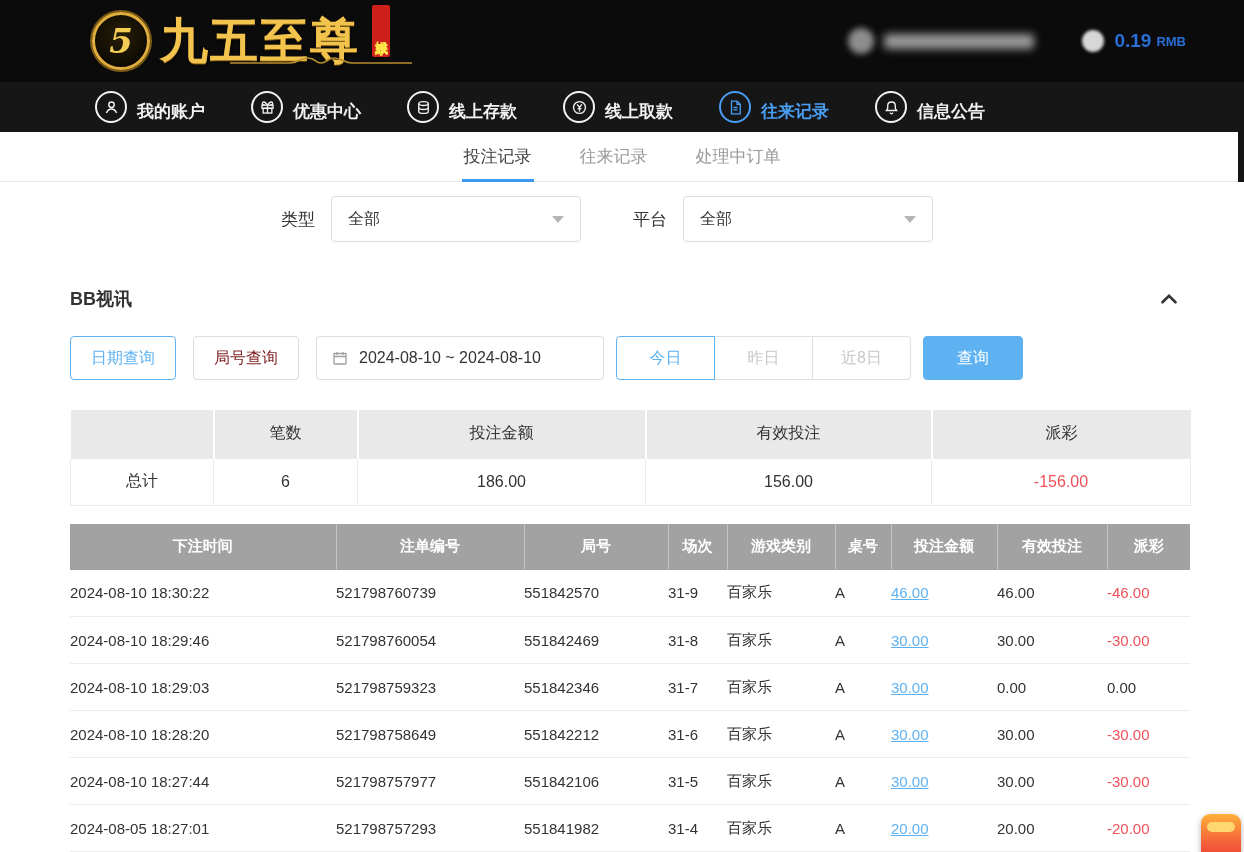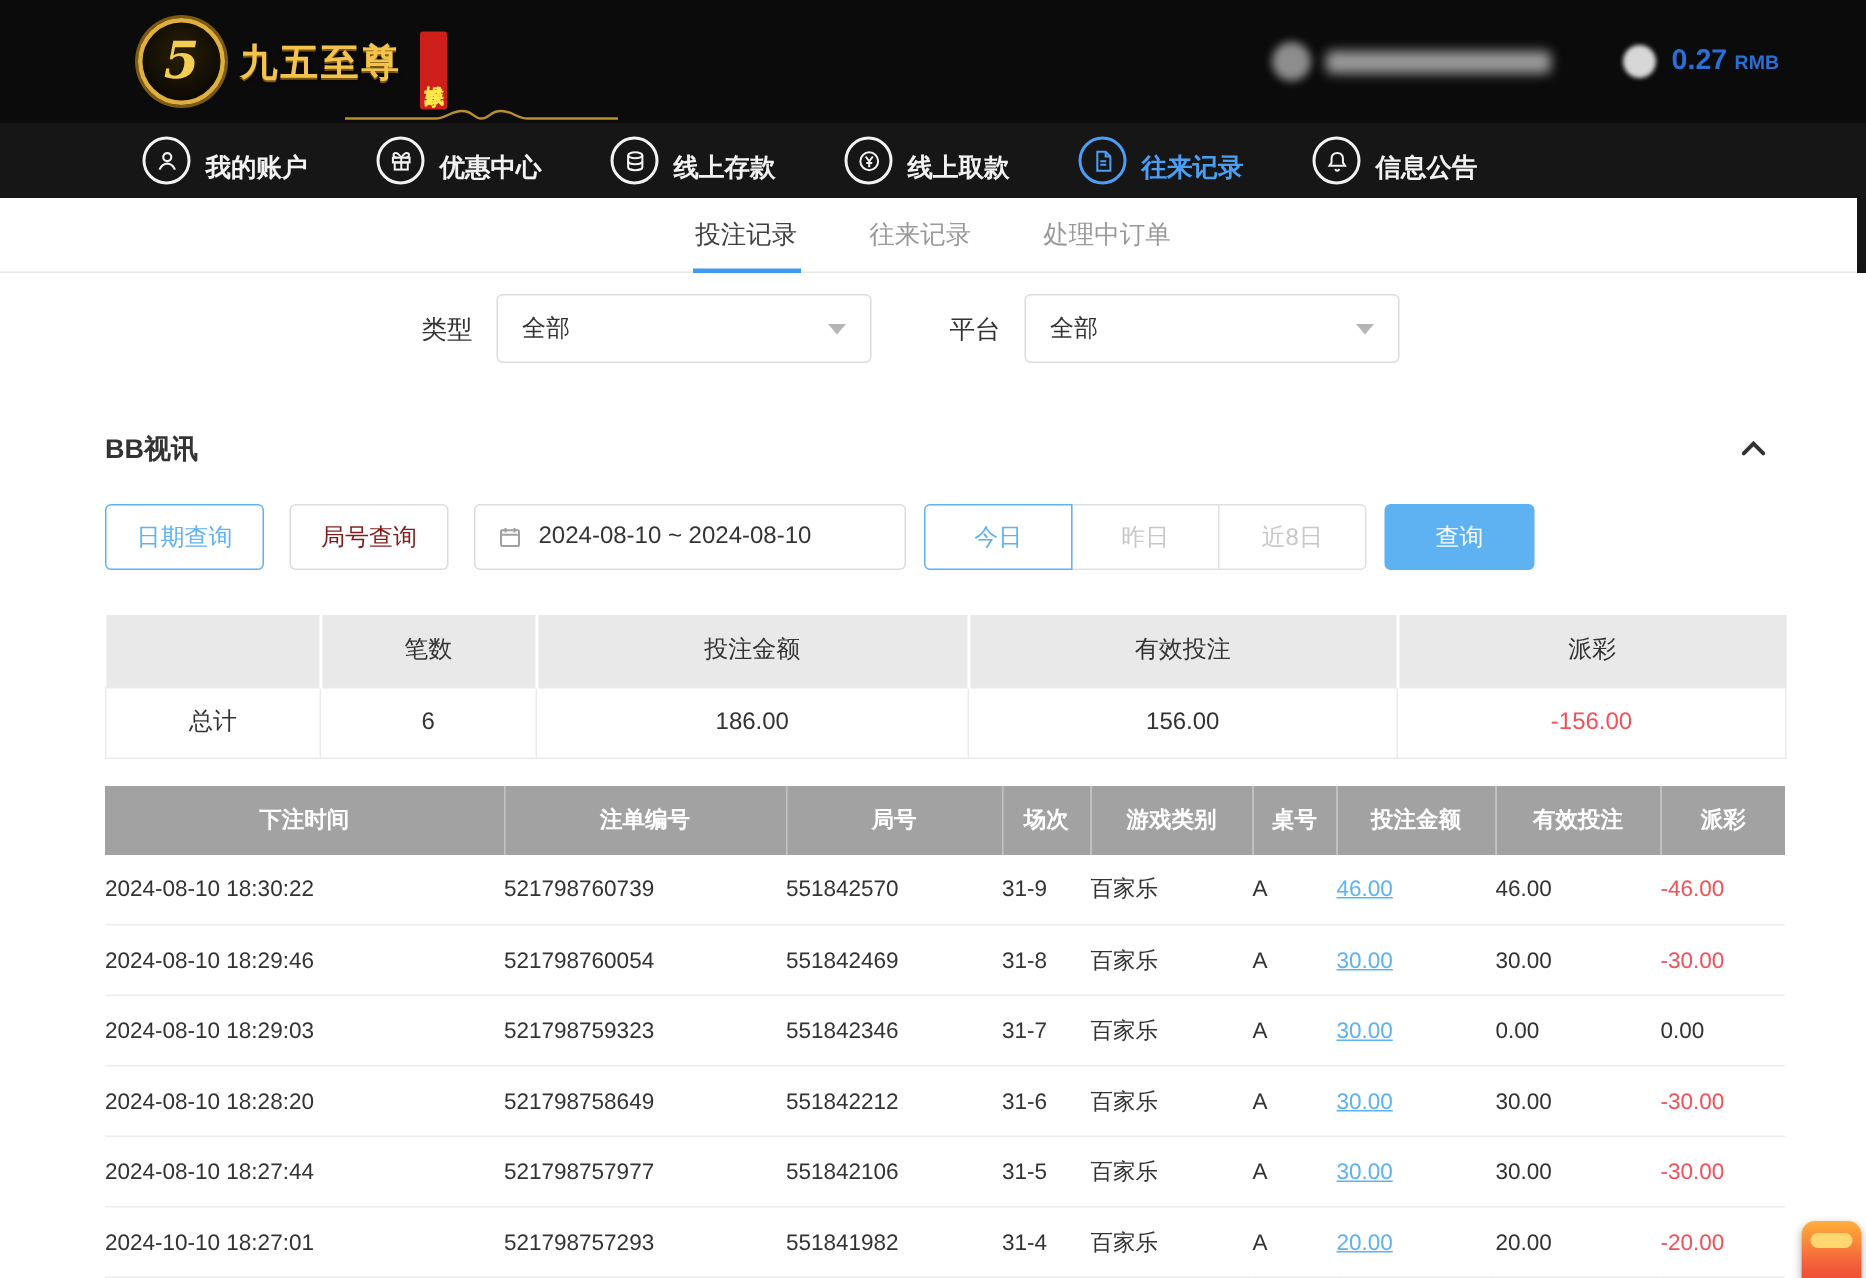--- a/index.html
+++ b/index.html
@@ -21,21 +21,21 @@
     width: 58px; height: 58px; border-radius: 50%;
     background: radial-gradient(circle at 50% 40%, #2a2008, #0e0b04 70%);
     border: 3px solid #e0af3e;
     box-shadow: 0 0 0 2px #7a5a14;
     display: flex; align-items: center; justify-content: center;
     color: #f4cd55; font-family: "DejaVu Serif", serif;
     font-size: 34px; font-style: italic; font-weight: bold;
   }
   .brand-wrap { margin-left: 10px; position: relative; padding-right: 30px; }
   .brand-text {
-    font-size: 25px; font-weight: bold; letter-spacing: 2px;
+    font-size: 48px; font-weight: bold; letter-spacing: 2px;
     color: #f3c44d;
     text-shadow: 0 1px 0 #7a5510, 0 2px 3px rgba(0,0,0,.6);
     font-family: "DejaVu Serif", serif;
   }
   .brand-tag {
     position: absolute; right: 0; top: -4px;
     background: #cf1f1a; color: #ffe84a;
     font-size: 13px; font-weight: bold;
     writing-mode: vertical-rl; text-orientation: upright;
     padding: 3px 2px; line-height: 1.1; border-radius: 2px;
@@ -149,21 +149,21 @@
       <div class="brand-tag">娱乐城</div>
       <svg class="flourish" viewBox="0 0 190 14">
         <path d="M4 8 h60 c8 0 10-5 18-5 s7 5 13 5 5-5 13-5 10 5 18 5 h60" fill="none" stroke="#b98e2f" stroke-width="1.6"></path>
       </svg>
     </div>
   </div>
   <div class="userbar">
     <div class="avatar-blur"></div>
     <div class="name-blur"></div>
     <div class="coin-blur"></div>
-    <div class="balance">0.27</div>
+    <div class="balance">0.19</div>
     <div class="currency">RMB</div>
   </div>
 </div>
 
 <div class="navbar">
   <div class="nav-item">
     <span class="nav-icon">
       <svg viewBox="0 0 24 24" fill="none" stroke="currentColor" stroke-width="1.8">
         <circle cx="12" cy="8.5" r="3.4"></circle>
           <path d="M5.5 19c1.6-3.6 4-5 6.5-5s4.9 1.4 6.5 5"></path>
@@ -371,21 +371,21 @@
         <td>521798757977</td>
         <td>551842106</td>
         <td>31-5</td>
         <td>百家乐</td>
         <td>A</td>
         <td><a class="bet-link">30.00</a></td>
         <td>30.00</td>
         <td class="neg">-30.00</td>
       </tr>
       <tr>
-        <td>2024-10-10 18:27:01</td>
+        <td>2024-08-05 18:27:01</td>
         <td>521798757293</td>
         <td>551841982</td>
         <td>31-4</td>
         <td>百家乐</td>
         <td>A</td>
         <td><a class="bet-link">20.00</a></td>
         <td>20.00</td>
         <td class="neg">-20.00</td>
       </tr>
     </tbody>

